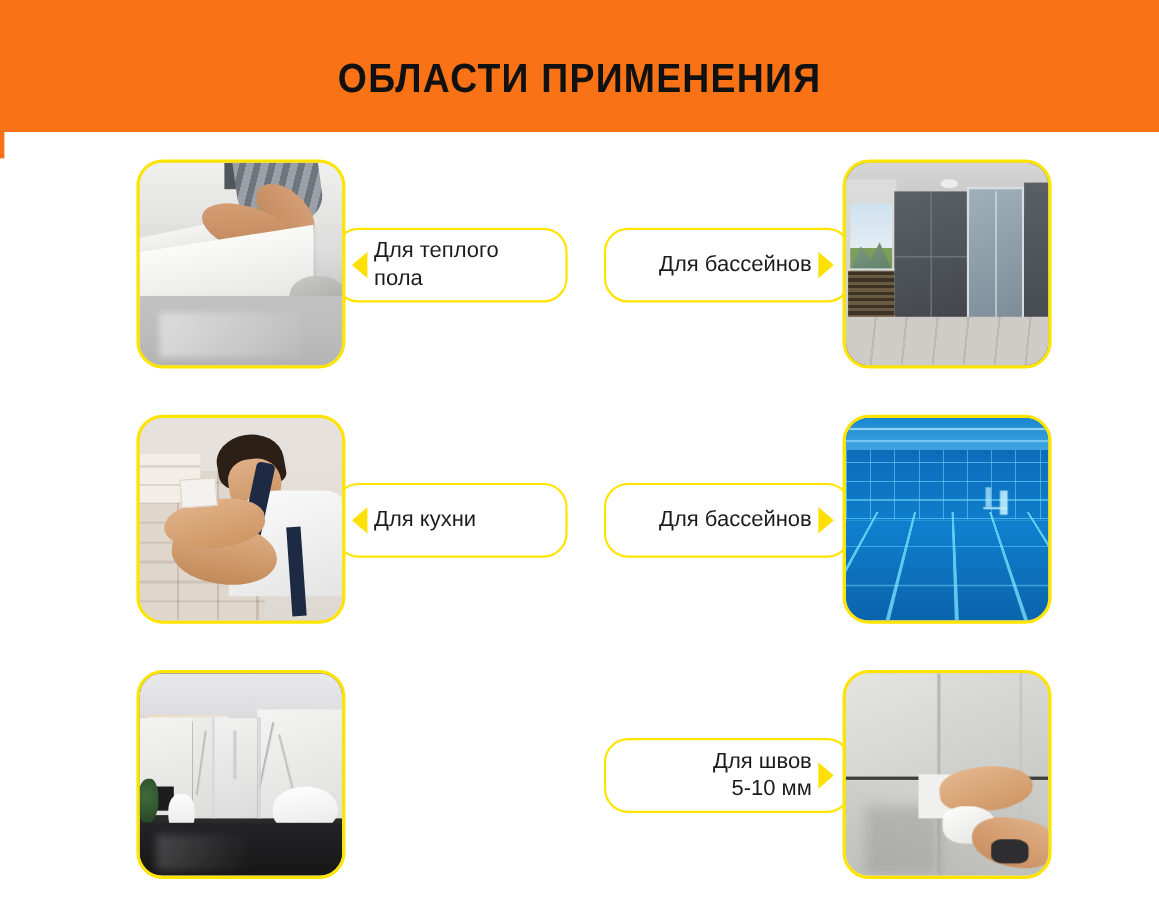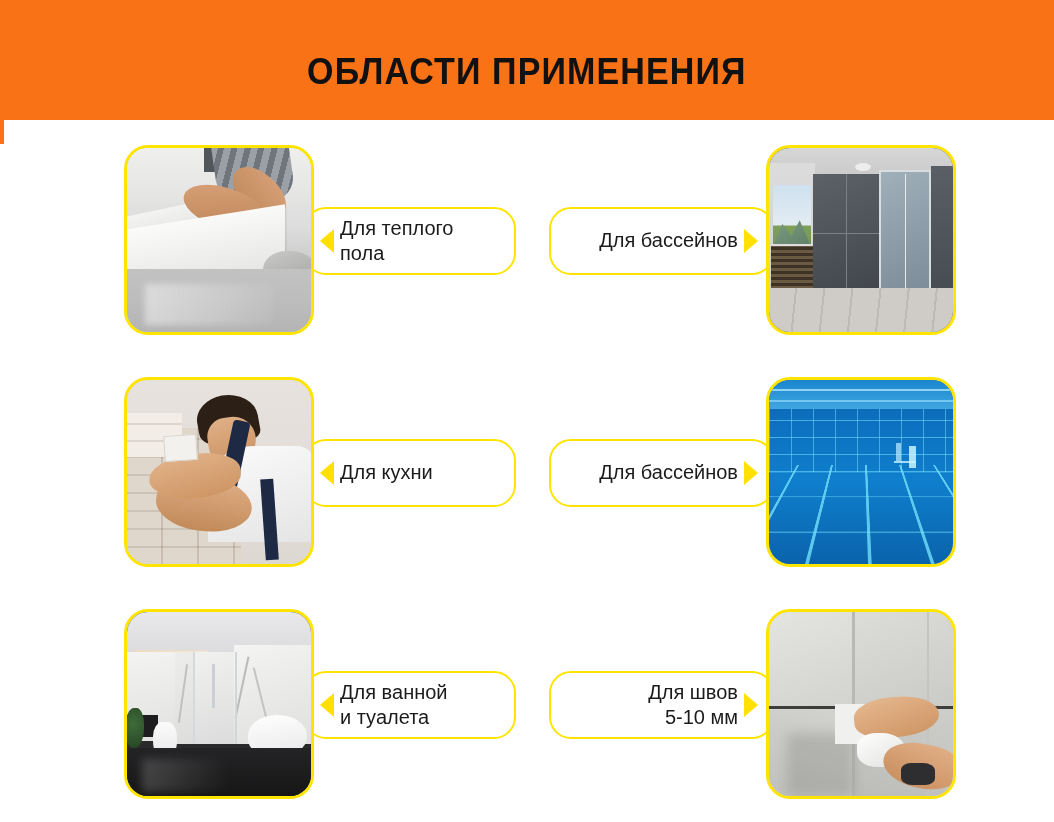--- a/index.html
+++ b/index.html
@@ -335,25 +335,20 @@
           <div class="glass"></div>
         <div class="shwr"></div>
           <div class="vanity"></div>
           <div class="toilet"></div>
         <div class="tub"></div>
           <div class="plant"></div>
           <div class="floor"></div>
           <div class="fshine"></div>
       </div>
     </div>
-    <div class="pill pill-left">
-      <span class="arrow arrow-left"></span>
-      <span class="pill-text">Для ванной
-и туалета</span>
-    </div>
 
     <div class="pill pill-right">
       <span class="pill-text">Для швов
 5-10 мм</span>
       <span class="arrow arrow-right"></span>
     </div>
     <div class="tile tile-right">
       <div class="photo ph-grout">
         <div class="tl1"></div>
           <div class="tl2"></div>

